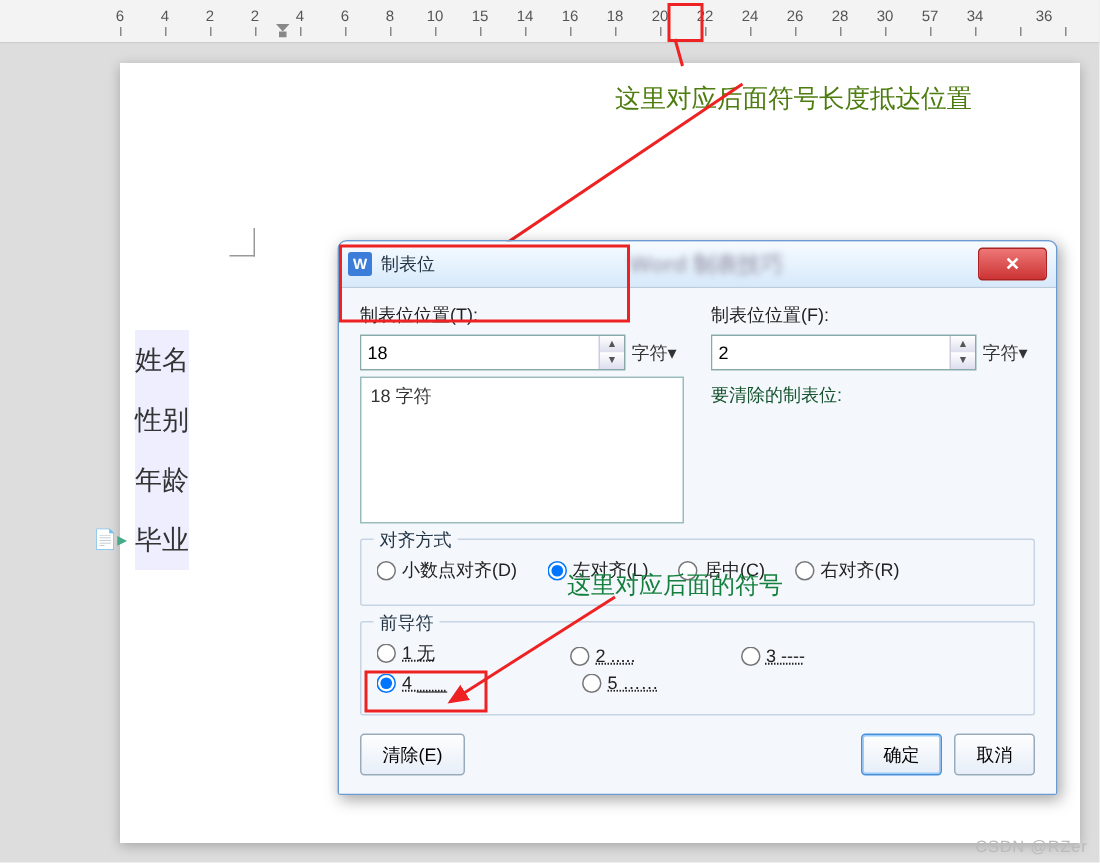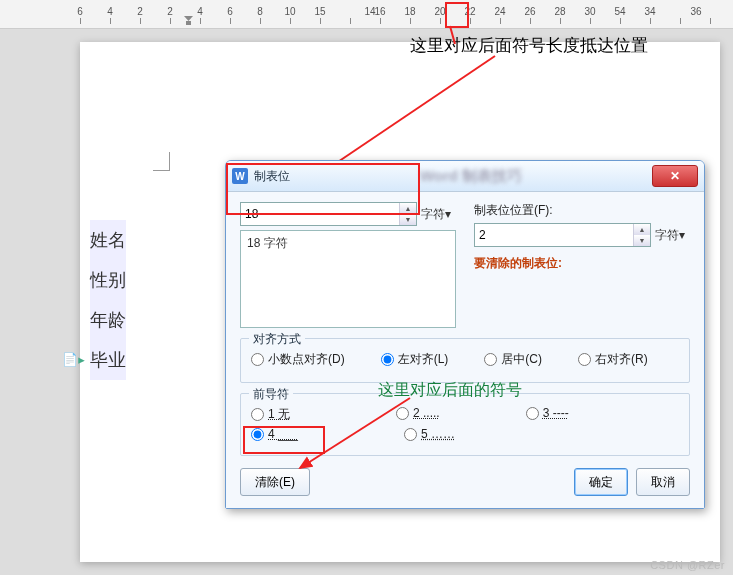--- a/index.html
+++ b/index.html
@@ -9,45 +9,45 @@
   .rtickbar { position:absolute; top:18px; width:1px; height:6px; background:#888; }
   .drag-mark { position:absolute; top:16px; width:9px; height:9px; left:184px;}
   .drag-mark svg { display:block;}
   .red-box18 { position:absolute; top:2px; left:445px; width:20px; height:22px; border:2px solid #e22; }
   .page { position:absolute; top:42px; left:80px; width:640px; height:520px; background:#fff; box-shadow:0 2px 8px rgba(0,0,0,0.25); }
   .page-margin-mark { position:absolute; top:110px; left:73px; width:16px; height:18px; border-right:1px solid #999; border-bottom:1px solid #999;}
   .doc-labels { position:absolute; top:220px; left:90px; font-size:18px; color:#333; line-height:40px; font-family:SimSun,serif;}
   .doc-labels span { display:block; background:#eef;text-align:right;}
   .doc-icons { position:absolute; top:348px; left:62px; }
   .doc-icons span { display:block; margin:4px 0; color:#4a8; font-size:13px;}
-  .anno1 { position:absolute; top:34px; left:410px; color:#000000; font-size:17px; font-family:SimSun,serif;}
+  .anno1 { position:absolute; top:54px; left:410px; color:#4d7c0f; font-size:17px; font-family:SimSun,serif;}
   .anno2 { position:absolute; top:380px; left:378px; color:#15803d; font-size:16px; font-family:SimSun,serif;}
   .arrow { position:absolute; pointer-events:none; }
   
   .dialog { position:absolute; top:160px; left:225px; width:478px; background:linear-gradient(#eaf3fc,#dfeefb); border:1px solid #6c9bd1; border-radius:6px 6px 2px 2px; box-shadow:2px 3px 10px rgba(0,0,0,0.35); }
   .titlebar { height:30px; display:flex; align-items:center; padding:0 6px; background:linear-gradient(#f7fbff,#d7e9fb); border-radius:5px 5px 0 0; border-bottom:1px solid #bcd;}
   .titlebar .wicon { width:16px; height:16px; background:#3b7dd8; color:#fff; font-size:10px; font-weight:bold; display:flex; align-items:center; justify-content:center; border-radius:2px; margin-right:6px;}
   .titlebar .ttl { flex:0 0 auto; color:#234; font-size:12px;}
   .titlebar .blurred { flex:1; text-align:center; color:#aab; filter:blur(2px); font-size:15px; font-weight:bold;}
   .titlebar .closebtn { width:44px; height:20px; background:linear-gradient(#e77,#c33); border:1px solid #a22; border-radius:3px; color:#fff; display:flex; align-items:center; justify-content:center; font-size:12px; font-weight:bold; cursor:pointer;}
   .dlg-body { padding:10px 14px 12px 14px; background:#f4f8fd;}
   .row { display:flex; gap:18px;}
   .col { flex:1; }
   .lbl { font-size:12px; color:#222; margin-bottom:4px;}
   .spin-wrap { display:flex; align-items:center; gap:4px;}
   .spin { display:flex; border:1px solid #8aa; background:#fff; height:22px;}
   .spin input { border:none; outline:none; width:150px; padding:0 4px; font-size:12px;}
   .spin .ar { width:16px; display:flex; flex-direction:column; border-left:1px solid #ccd;}
   .spin .ar div { flex:1; display:flex; align-items:center; justify-content:center; font-size:7px; color:#555; background:linear-gradient(#fff,#dde); cursor:pointer;}
   .unit { font-size:12px; color:#333; cursor:pointer;}
   .listbox { margin-top:4px; border:1px solid #9bb; background:#fff; height:88px; padding:4px 6px; font-size:12px; color:#333; overflow:auto;}
-  .rightnote { font-size:12px; color:#c2410c; margin-top:8px;font-weight:bold;}
+  .rightnote { font-size:12px; color:#14532d; margin-top:8px;}
   .fieldset { border:1px solid #c6d4e4; border-radius:2px; margin-top:10px; padding:8px 10px 10px 10px; position:relative;}
   .fieldset .legend { position:absolute; top:-8px; left:8px; background:#f4f8fd; padding:0 4px; font-size:12px; color:#234;}
-  .radio-row { display:flex; gap:36px; align-items:flex-start; margin:4px 0;}
+  .radio-row { display:flex; gap:20px; align-items:flex-end; margin:4px 0;}
   .radio-row label { font-size:12px; color:#222; display:flex; align-items:center; gap:4px; cursor:pointer;}
   .radio-row input { margin:0;}
   .btn-row { display:flex; gap:8px; margin-top:12px; justify-content:flex-start;}
   .btn { height:26px; padding:0 14px; font-size:12px; border:1px solid #9ab; background:linear-gradient(#fefefe,#e6eef8); border-radius:3px; cursor:pointer; display:flex; align-items:center;}
   .btn.primary { border:1px solid #4a90d9; box-shadow:0 0 0 1px #9cf inset;}
   .btn-row .spacer { flex:1;}
   .highlight-pos { position:absolute; border:2px solid #e22;}
   .watermark { position:absolute; bottom:4px; right:8px; color:#bbb; font-size:11px; letter-spacing:0.5px;}
   u.d { text-decoration:underline dotted;}
 </style>
@@ -67,39 +67,39 @@
       <span class="rtick" style="left: 200px;">4</span>
       <div class="rtickbar" style="left: 200px;"></div>
       <span class="rtick" style="left: 230px;">6</span>
       <div class="rtickbar" style="left: 230px;"></div>
       <span class="rtick" style="left: 260px;">8</span>
       <div class="rtickbar" style="left: 260px;"></div>
       <span class="rtick" style="left: 290px;">10</span>
       <div class="rtickbar" style="left: 290px;"></div>
       <span class="rtick" style="left: 320px;">15</span>
       <div class="rtickbar" style="left: 320px;"></div>
-      <span class="rtick" style="left: 370px;">14</span>
+      <span class="rtick" style="left: 350px;">14</span>
       <div class="rtickbar" style="left: 350px;"></div>
       <span class="rtick" style="left: 380px;">16</span>
       <div class="rtickbar" style="left: 380px;"></div>
       <span class="rtick" style="left: 410px;">18</span>
       <div class="rtickbar" style="left: 410px;"></div>
       <span class="rtick" style="left: 440px;">20</span>
       <div class="rtickbar" style="left: 440px;"></div>
       <span class="rtick" style="left: 470px;">22</span>
       <div class="rtickbar" style="left: 470px;"></div>
       <span class="rtick" style="left: 500px;">24</span>
       <div class="rtickbar" style="left: 500px;"></div>
       <span class="rtick" style="left: 530px;">26</span>
       <div class="rtickbar" style="left: 530px;"></div>
       <span class="rtick" style="left: 560px;">28</span>
       <div class="rtickbar" style="left: 560px;"></div>
       <span class="rtick" style="left: 590px;">30</span>
       <div class="rtickbar" style="left: 590px;"></div>
-      <span class="rtick" style="left: 620px;">54</span>
+      <span class="rtick" style="left: 620px;">57</span>
       <div class="rtickbar" style="left: 620px;"></div>
       <span class="rtick" style="left: 650px;">34</span>
       <div class="rtickbar" style="left: 650px;"></div>
       <span class="rtick" style="left: 696px;">36</span>
       <div class="rtickbar" style="left: 680px;"></div>
       <span class="rtick" style="left: 752px;">38</span>
       <div class="rtickbar" style="left: 710px;"></div>
     </div>
   <div class="drag-mark">
     <svg width="9" height="9">
@@ -143,20 +143,21 @@
     <div class="ttl">制表位</div>
     <div class="blurred">Word 制表技巧</div>
     <div class="closebtn">✕</div>
   </div>
   <div class="dlg-body">
 
     <div class="highlight-pos" style="top:2px; left:0px; width:190px; height:48px;"></div>
 
     <div class="row">
       <div class="col">
+        <div class="lbl">制表位位置(T):</div>
         <div class="spin-wrap">
           <div class="spin">
             <input value="18" style="">
             <div class="ar">
                 <div>▲</div>
                 <div>▼</div>
               </div>
           </div>
           <span class="unit">字符▾</span>
         </div>

